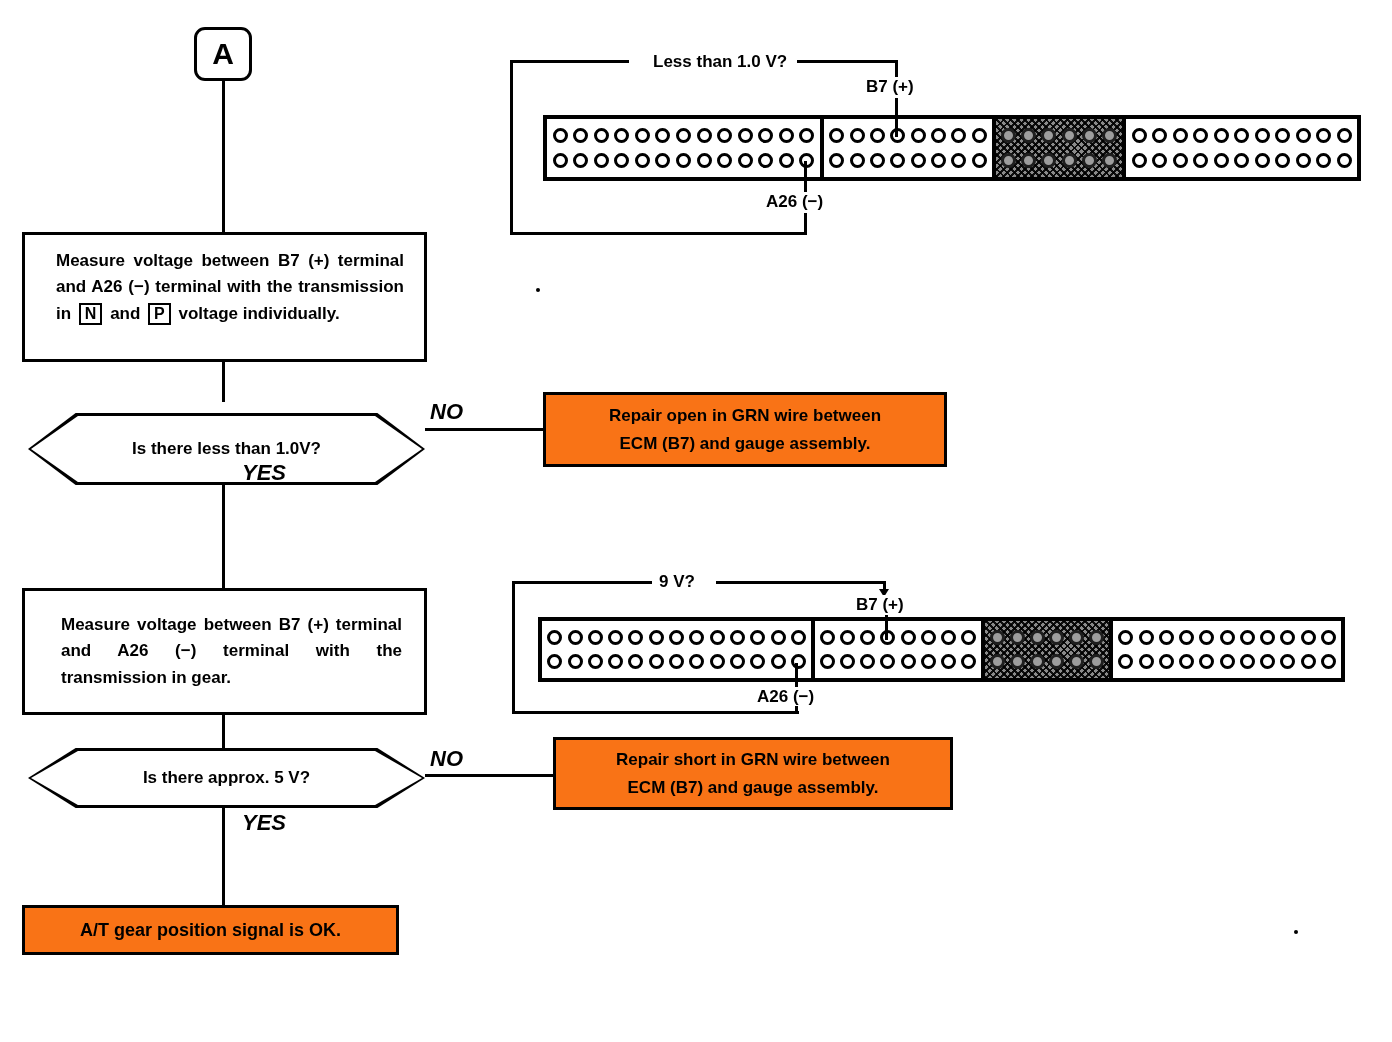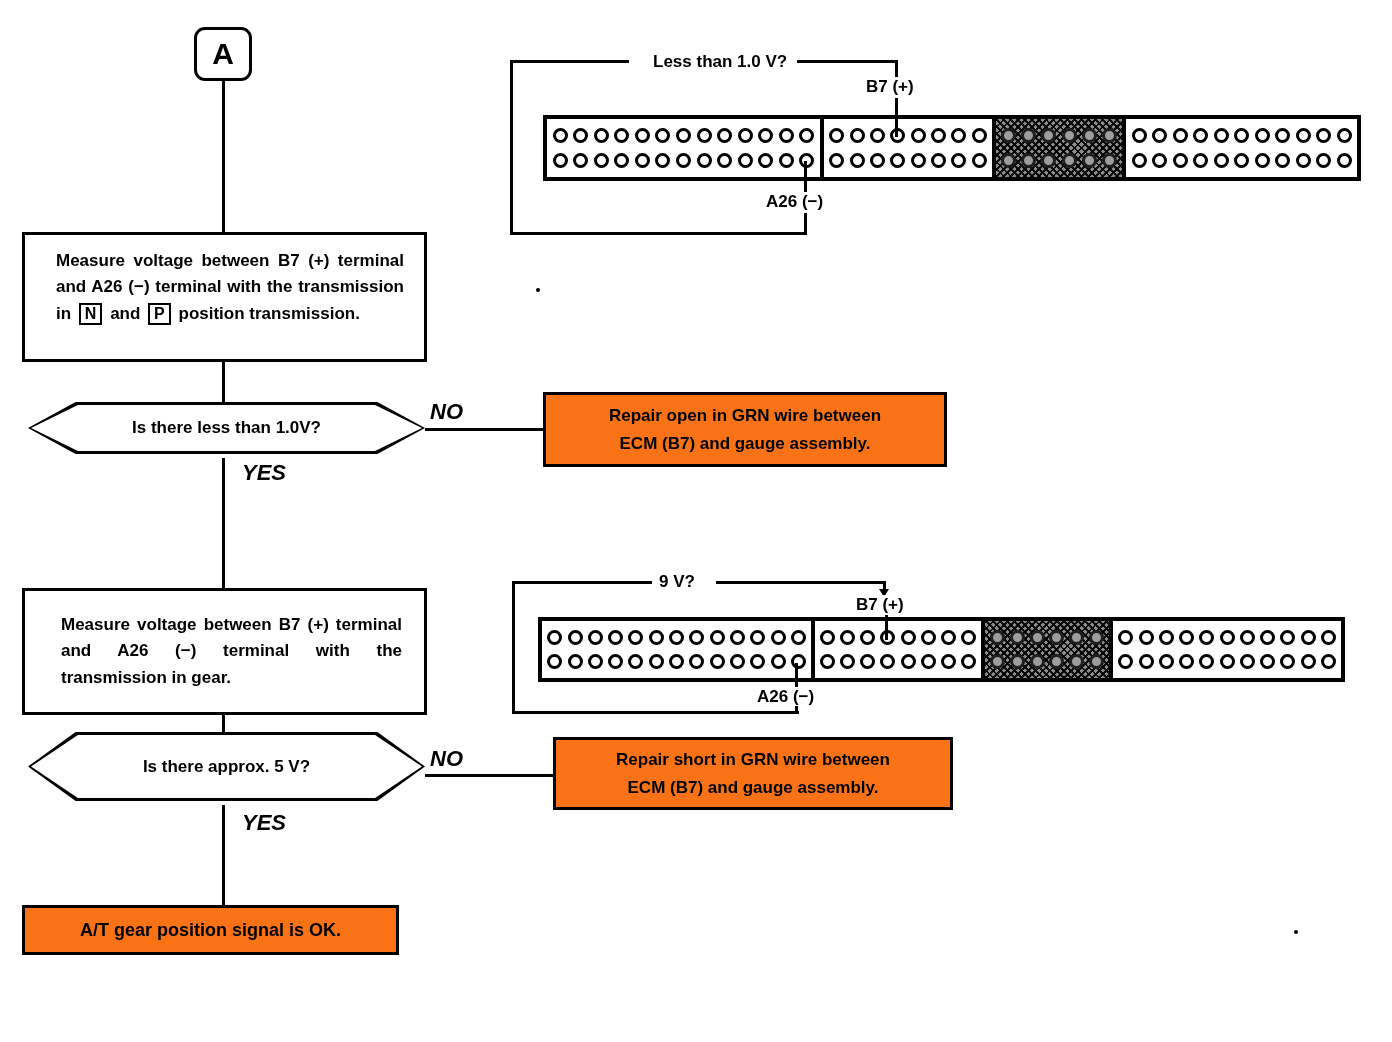--- a/index.html
+++ b/index.html
@@ -28,22 +28,22 @@
   #pbox2 { left:22px; top:588px; width:405px; height:127px; padding:21px 22px 10px 36px; }
   .inline-gear {
     display:inline-block; border:2px solid #000; padding:0 4px; margin:0 3px;
     line-height:1.15; font-size:16px;
   }
   .hex { position:absolute; background:#000;
     clip-path:polygon(0% 50%, 12% 0%, 88% 0%, 100% 50%, 88% 100%, 12% 100%); }
   .hex-in { position:absolute; inset:3px; background:#fff;
     clip-path:polygon(0% 50%, 12% 0%, 88% 0%, 100% 50%, 88% 100%, 12% 100%);
     display:flex; align-items:center; justify-content:center; font-size:17px; }
-  #hex1 { left:28px; top:402px; width:397px; height:52px; }
-  #hex2 { left:28px; top:732px; width:397px; height:69px; }
+  #hex1 { left:28px; top:413px; width:397px; height:72px; }
+  #hex2 { left:28px; top:748px; width:397px; height:60px; }
   .act-box {
     position:absolute; border:3px solid #000; background:#f97316; box-sizing:border-box;
     display:flex; flex-direction:column; align-items:center; justify-content:center;
     font-size:17px; line-height:1.6; text-align:center;
   }
   #rbox1 { left:543px; top:392px; width:404px; height:75px; }
   #rbox2 { left:553px; top:737px; width:400px; height:73px; }
   #fbox  { left:22px; top:905px; width:377px; height:50px; font-size:18px; }
   .branch-label { position:absolute; font-size:22px;font-style:italic; }
 
@@ -88,21 +88,21 @@
   <div class="vline" style="left:222px; top:362px; height:40px;"></div>
   <div class="vline" style="left:222px; top:458px; height:130px;"></div>
   <div class="vline" style="left:222px; top:715px; height:33px;"></div>
   <div class="vline" style="left:222px; top:805px; height:100px;"></div>
 
   <div class="proc-box" id="pbox1">
     <span>Measure voltage between B7 (+) terminal and A26 (−) terminal with the transmission in</span>
     <span class="inline-gear">N</span>
     <span>and</span>
     <span class="inline-gear">P</span>
-    <span>position transmission.</span>
+    <span>voltage individually.</span>
   </div>
 
   <div class="hex" id="hex1">
     <div class="hex-in">Is there less than 1.0V?</div>
   </div>
   <div class="hline" style="left:425px; top:428px; width:118px;"></div>
   <div class="branch-label" style="left:430px; top:399px;">NO</div>
   <div class="branch-label" style="left:242px; top:460px;">YES</div>
 
   <div class="act-box" id="rbox1">

